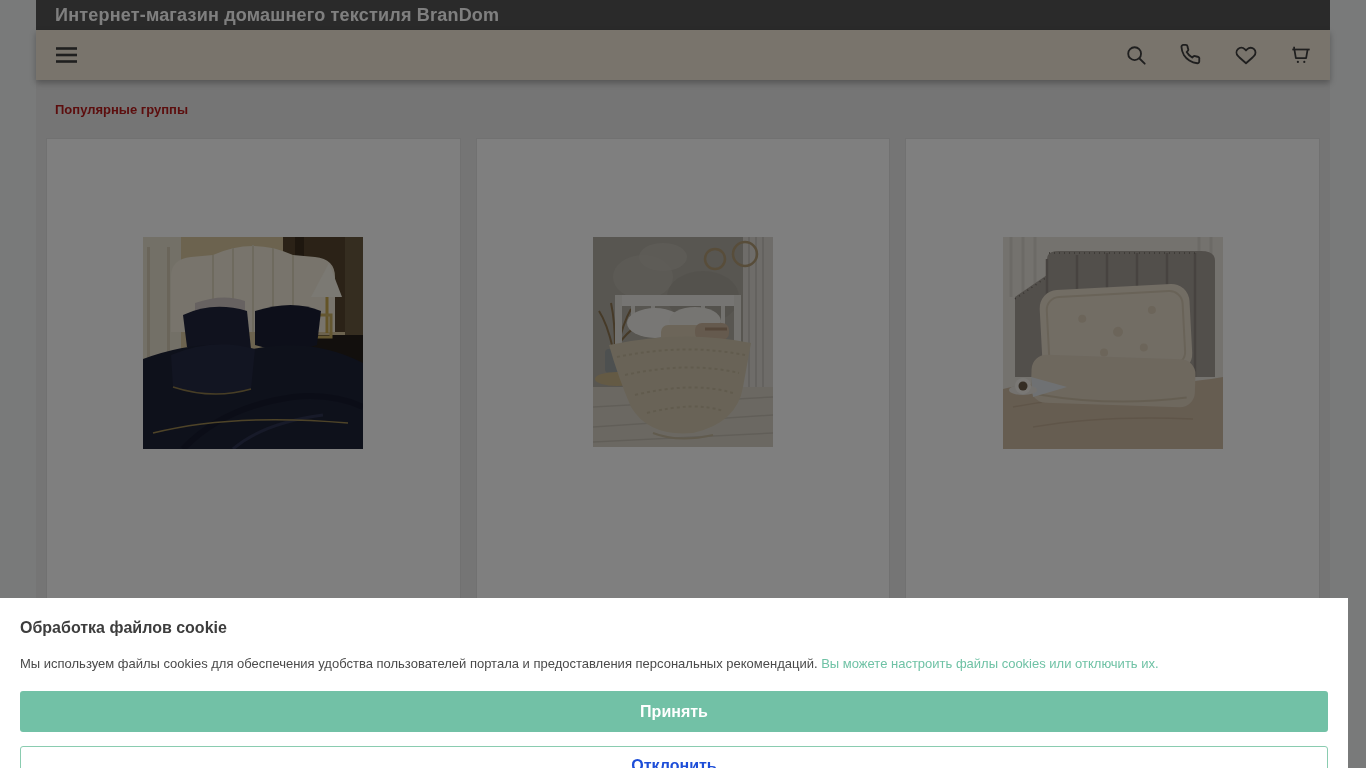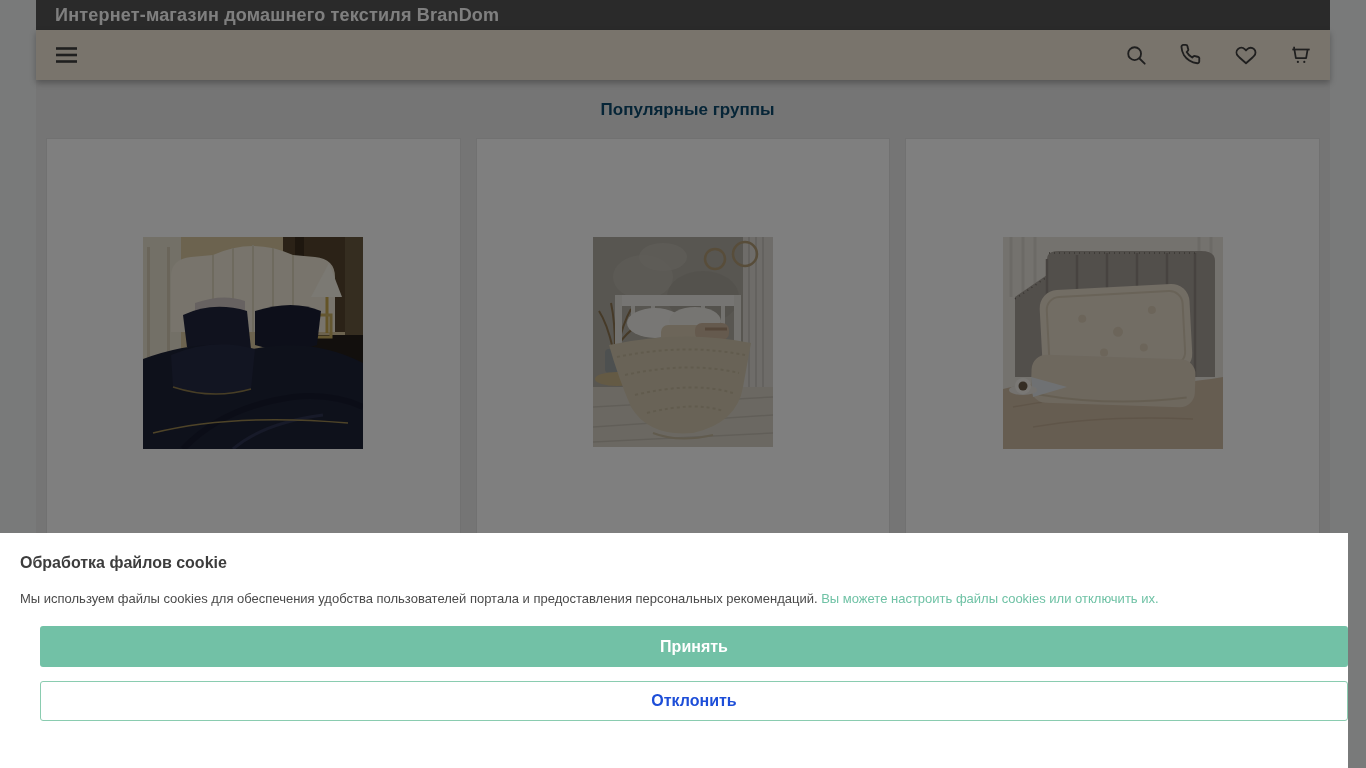--- a/index.html
+++ b/index.html
@@ -24,43 +24,43 @@
   }
   .icon-btn{
     background:none;border:none;padding:0;margin:0;width:22px;height:22px;
     display:flex;align-items:center;justify-content:center;cursor:pointer;
   }
   .toolbar-right{display:flex;align-items:center;gap:33px;}
   .icon-btn svg{display:block;}
   
   .section{background:#eaeaea;min-height:640px;padding:18px 10px 0;box-sizing:border-box;}
   .section-title{
-    margin:0 0 16px;padding-left:9px;font-size:17px;line-height:24px;
-    font-weight:bold;color:#0c4a6e;text-align:center;
+    margin:0 0 16px;padding-left:9px;font-size:13px;line-height:24px;
+    font-weight:bold;color:#b91c1c;
   }
   .cards{display:flex;gap:15px;}
   .card{
     flex:1;height:520px;background:#ffffff;border:1px solid #e2e2e2;
     box-sizing:border-box;display:flex;justify-content:center;align-items:flex-start;
     cursor:pointer;
   }
   .card svg{margin-top:98px;display:block;}
   
   .dim-overlay{position:absolute;inset:0;background:rgba(0,0,0,0.5);z-index:50;}
   
   .cookie-banner{
-    position:absolute;left:0;right:18px;bottom:0;height:235px;background:#ffffff;
+    position:absolute;left:0;right:18px;bottom:0;height:170px;background:#ffffff;
     z-index:100;padding:21px 20px 0;box-sizing:border-box;
   }
   .cb-title{font-size:16px;font-weight:bold;color:#3d3d3d;margin:0 0 17px;}
   .cb-text{font-size:13px;color:#4a4a4a;margin:0 0 18px;line-height:19px;}
   .cb-link{color:#6fc2a5;text-decoration:none;cursor:pointer;}
   .cb-btn{
     display:block;width:100%;border-radius:3px;cursor:pointer;
-    font-family:"Liberation Sans",sans-serif;font-weight:bold;font-size:16px;margin-left:20px;
+    font-family:"Liberation Sans",sans-serif;font-weight:bold;font-size:16px;
   }
   .cb-accept{height:41px;background:#72c1a6;color:#ffffff;border:none;margin-bottom:14px;}
   .cb-decline{height:40px;background:#ffffff;color:#1d4ed8;border:1px solid #8accb0;}
 </style>
 </head>
 <body>
 
 <div class="page">
   <div class="container">
 

